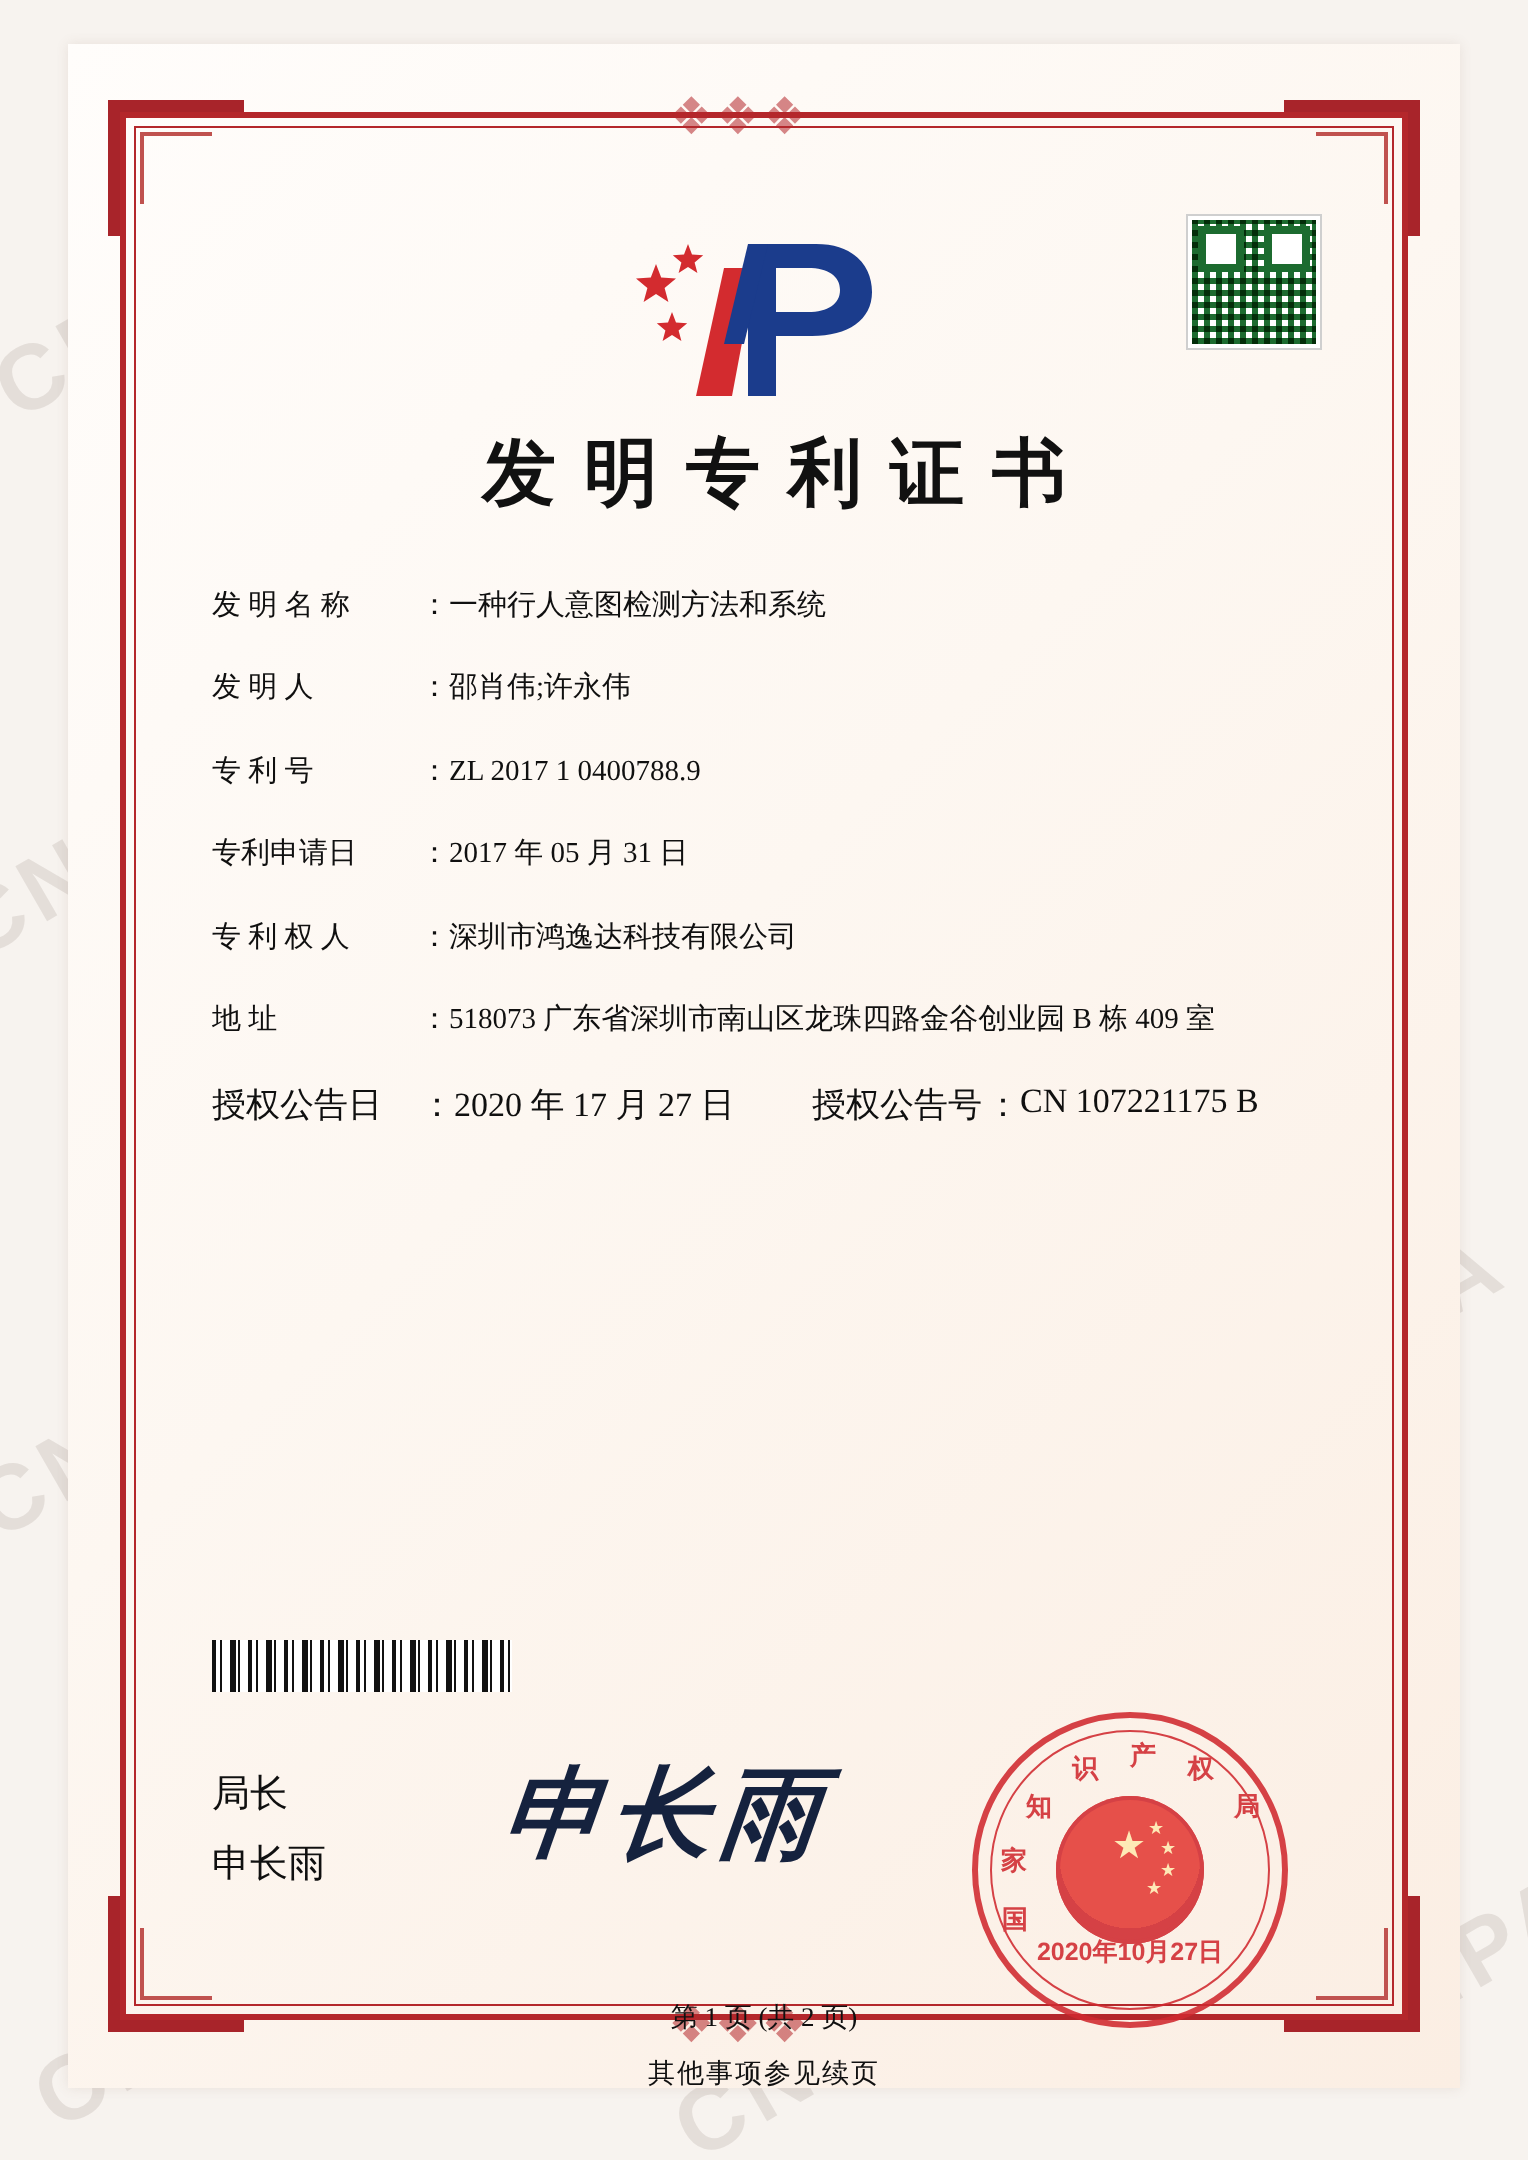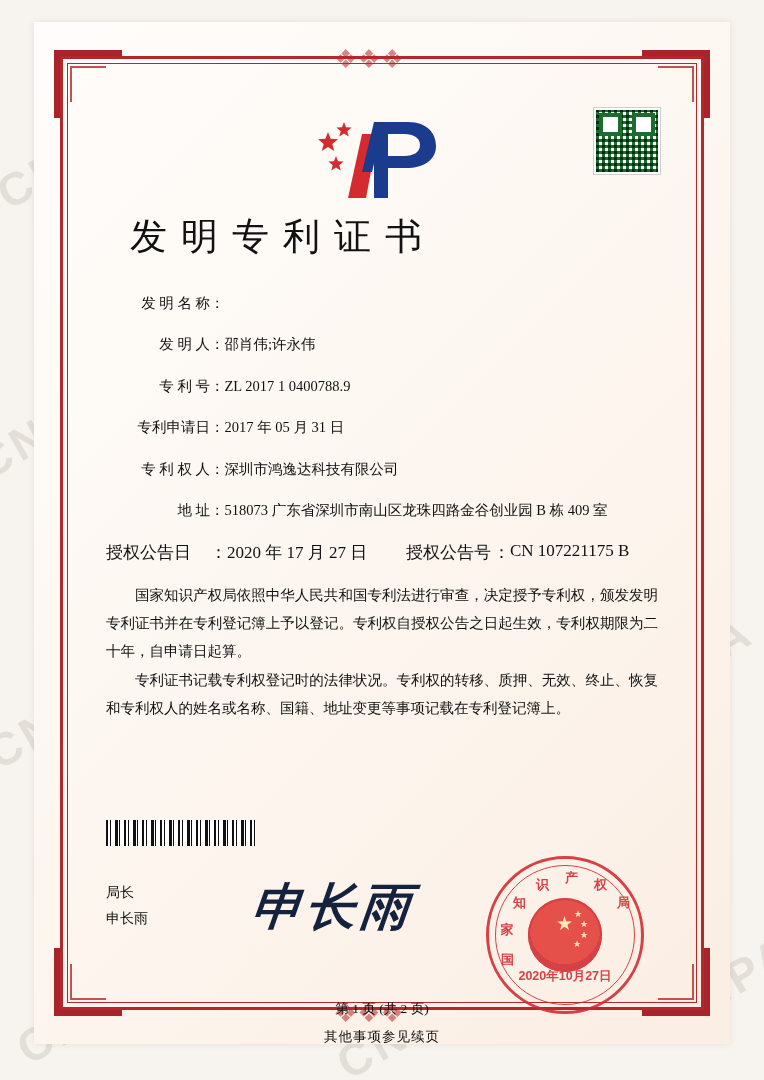--- a/index.html
+++ b/index.html
@@ -139,41 +139,40 @@
 
   .cnipa-logo {
     display: inline-block;
     position: relative;
     width: 132px;
     height: 88px;
   }
   .cnipa-logo svg { display:block; }
 
   .doc-title {
-    text-align: left;
+    text-align: center;
     font-size: 37px;
-    font-weight: normal;
+    font-weight: bold;
     letter-spacing: 14px;
     color: #111;
     margin: 4px 0 30px 24px;
     font-family: "Liberation Serif", "DejaVu Serif", serif;
   }
 
   .field {
     display: flex;
     font-size: 14.5px;
     color: #101010;
     line-height: 1.55;
     margin-bottom: 19px;
   }
   .field .lbl {
     flex: 0 0 104px;
     letter-spacing: 0;
     white-space: nowrap;
-    text-align: right;
   }
   .field .colon { flex: 0 0 12px; }
   .field .val { flex: 1 1 auto; }
   .row-two {
     display: flex;
     font-size: 17px;
     color: #101010;
     margin-bottom: 17px;
   }
   .row-two .half { display: flex; }
@@ -199,21 +198,21 @@
     height: 26px;
     background: repeating-linear-gradient(90deg,
        #111 0 2px, #fff 2px 4px, #111 4px 5px, #fff 5px 9px,
        #111 9px 12px, #fff 12px 13px, #111 13px 14px, #fff 14px 18px);
   }
 
   .sign-block {
     position: absolute;
     left: 72px;
     top: 858px;
-    font-size: 14px;
+    font-size: 19px;
     line-height: 1.85;
     color: #101010;
   }
   .signature {
     position: absolute;
     left: 218px;
     top: 852px;
     font-size: 50px;
     color: #15223e;
     font-family: "DejaVu Serif", serif;
@@ -344,20 +343,21 @@
           </g>
         </svg>
       </div>
     </div>
 
     <div class="doc-title">发明专利证书</div>
 
     <div class="field">
       <span class="lbl">发 明 名 称</span>
       <span class="colon">：</span>
+      <span class="val">一种行人意图检测方法和系统</span>
     </div>
 
     <div class="field">
       <span class="lbl">发 明 人</span>
       <span class="colon">：</span>
       <span class="val">邵肖伟;许永伟</span>
     </div>
 
     <div class="field">
       <span class="lbl">专 利 号</span>
@@ -389,24 +389,20 @@
         <span class="colon">：</span>
         <span class="val">2020 年 17 月 27 日</span>
       </div>
       <div class="half second">
         <span class="lbl">授权公告号</span>
         <span class="colon">：</span>
         <span class="val">CN 107221175 B</span>
       </div>
     </div>
 
-    <div class="body-text">
-      <p>国家知识产权局依照中华人民共和国专利法进行审查，决定授予专利权，颁发发明专利证书并在专利登记簿上予以登记。专利权自授权公告之日起生效，专利权期限为二十年，自申请日起算。</p>
-      <p>专利证书记载专利权登记时的法律状况。专利权的转移、质押、无效、终止、恢复和专利权人的姓名或名称、国籍、地址变更等事项记载在专利登记簿上。</p>
-    </div>
   </div>
 
   <div class="barcode"></div>
 
   <div class="sign-block">
     <div>局长</div>
     <div>申长雨</div>
   </div>
 
   <div class="signature">申长雨</div>

